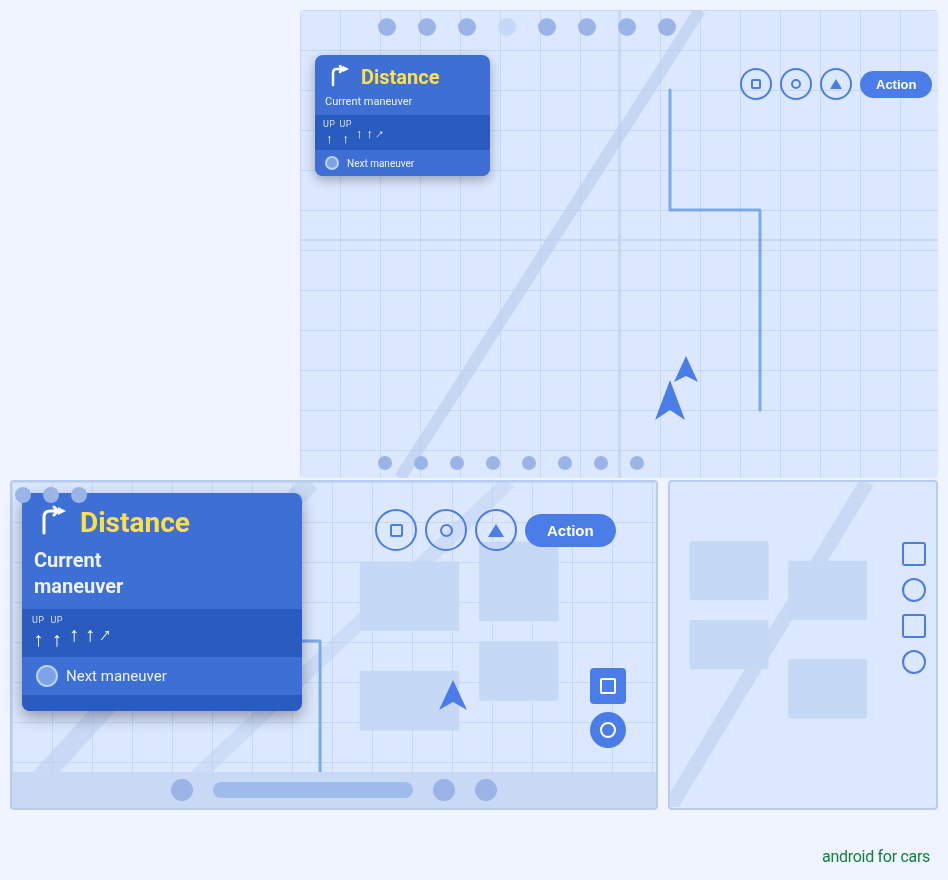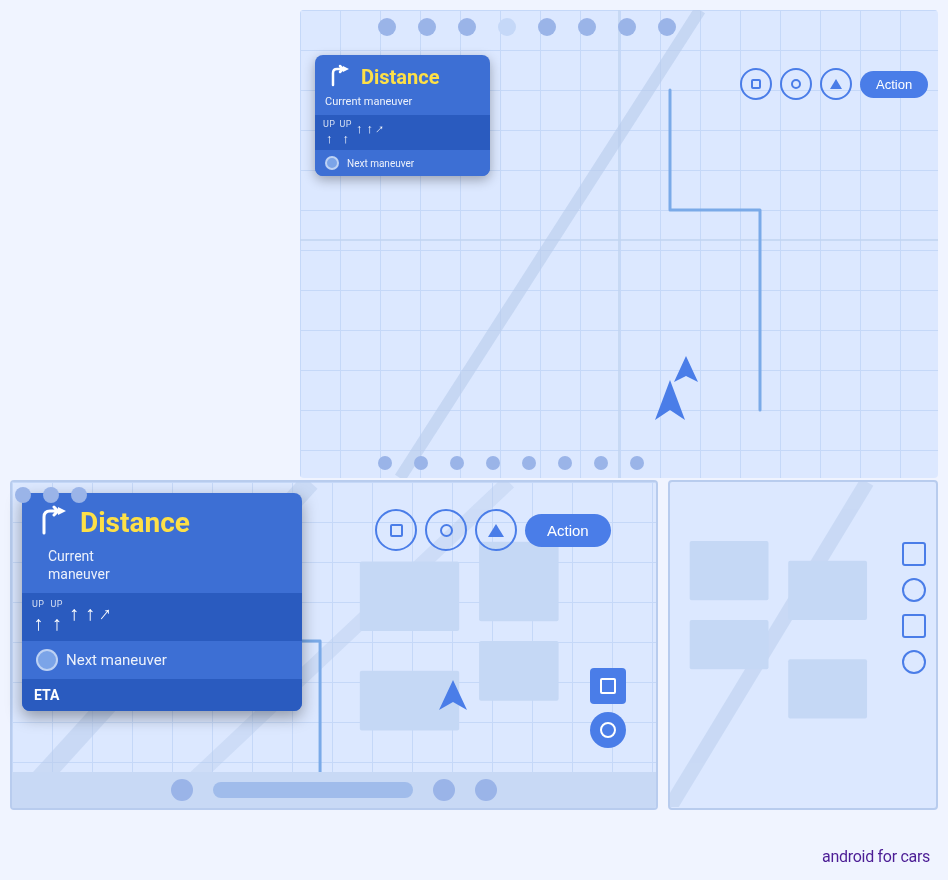--- a/index.html
+++ b/index.html
@@ -131,20 +131,21 @@
 
     .nav-card-small .current-maneuver {
       padding: 0 10px 6px;
       font-size: 11px;
     }
 
     .lane-guidance {
       background: #2a5bbf;
       padding: 6px 10px;
       display: flex;
+      align-items: center;
       gap: 6px;
     }
 
     .nav-card-small .lane-guidance {
       padding: 4px 8px;
       gap: 4px;
     }
 
     .lane-item {
       display: flex;
@@ -291,21 +292,21 @@
       border-bottom-width: 13px;
     }
 
     .action-label-btn {
       background: #4a7de8;
       color: white;
       border: none;
       border-radius: 20px;
       padding: 6px 16px;
       font-size: 13px;
-      font-weight: 400;
+      font-weight: 700;
       cursor: pointer;
     }
 
     .action-bar-large .action-label-btn {
       padding: 8px 22px;
       font-size: 15px;
       border-radius: 24px;
     }
 
     
@@ -328,21 +329,21 @@
       background: #a0bceb;
       border-radius: 8px;
     }
 
     
     .brand-text {
       position: absolute;
       bottom: 14px;
       right: 18px;
       font-size: 16px;
-      color: #4c1d95;
+      color: #15803d;
       font-weight: 400;
       letter-spacing: -0.3px;
     }
 
     
     .map-path-svg {
       position: absolute;
       inset: 0;
       pointer-events: none;
     }
@@ -508,21 +509,21 @@
 <div class="nav-card-large">
   <div class="nav-card-header">
     <div class="turn-icon">
       <svg width="38" height="38" viewBox="0 0 38 38">
         <path d="M 10 30 L 10 14 Q 10 8 16 8 L 24 8 L 20 4 L 24 8 L 20 12" stroke="white" stroke-width="3" fill="none" stroke-linecap="round" stroke-linejoin="round"></path>
         <polygon points="24,4 32,8 24,12" fill="white"></polygon>
       </svg>
     </div>
     <span class="distance-text">Distance</span>
   </div>
-  <div class="current-maneuver" style="font-size:14px; padding:0 26px 10px;">Current<br>maneuver</div>
+  <div class="current-maneuver" style="font-size:20px; padding:0 12px 10px;font-weight:bold;">Current<br>maneuver</div>
   <div class="lane-guidance">
     <div class="lane-item">
       <span class="lane-label">UP</span>
       <span class="lane-arrow" style="font-size:20px;">↑</span>
     </div>
     <div class="lane-item">
       <span class="lane-label">UP</span>
       <span class="lane-arrow" style="font-size:20px;">↑</span>
     </div>
     <div class="lane-item">
@@ -536,21 +537,20 @@
     <div class="lane-item">
       <span class="lane-label"></span>
       <span class="lane-arrow" style="font-size:20px; transform:rotate(40deg); display:inline-block;">↑</span>
     </div>
   </div>
   <div class="next-maneuver" style="padding:8px 14px;">
     <div class="next-dot" style="width:22px;height:22px;"></div>
     <span class="next-maneuver-text" style="font-size:15px;">Next maneuver</span>
   </div>
   <div class="eta-bar">
-    <div class="eta-title">ETA</div>
   </div>
 </div>
 
 <div class="action-bar action-bar-large" style="z-index:12;">
   <button class="action-btn-circle">
     <div class="shape-square"></div>
   </button>
   <button class="action-btn-circle">
     <div class="shape-circle"></div>
   </button>

